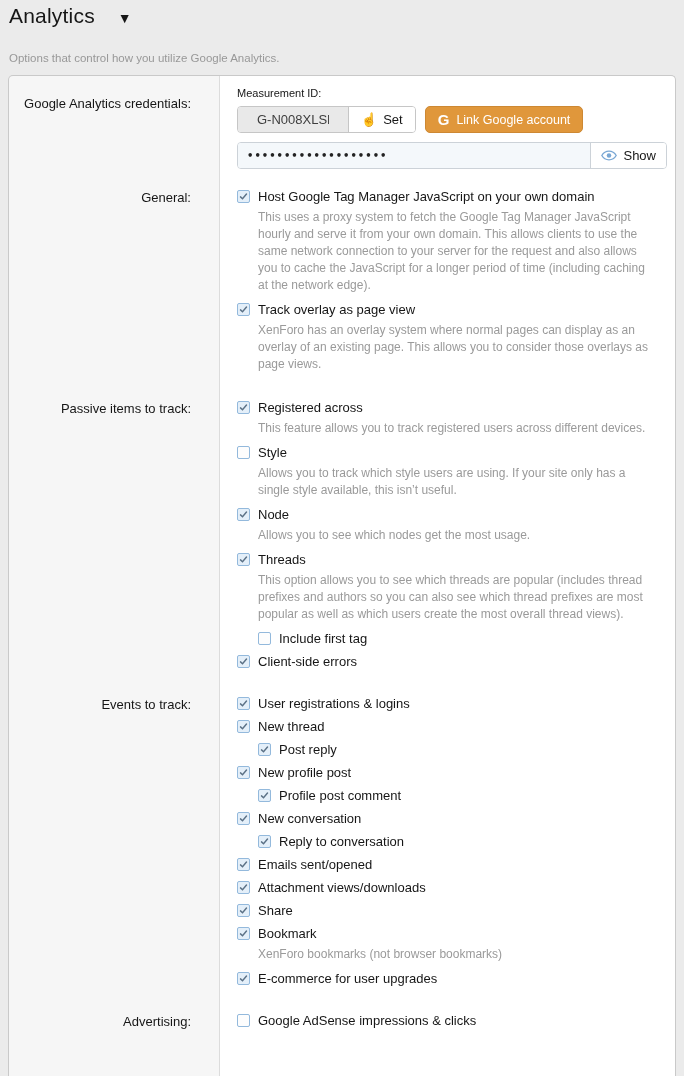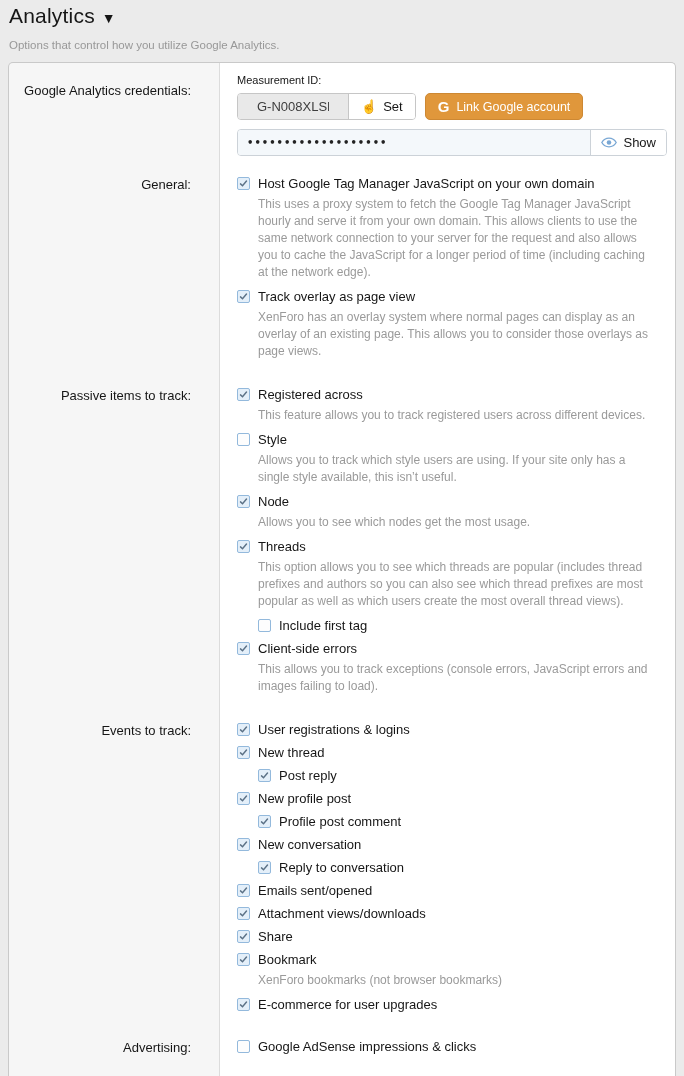--- a/index.html
+++ b/index.html
@@ -4,24 +4,24 @@
 <style>
   * { margin:0; padding:0; box-sizing:border-box; }
   html,body { width:684px; height:1076px; overflow:hidden; }
   body {
     background:#ebebeb;
     font-family:"Liberation Sans","DejaVu Sans",sans-serif;
     color:#141414;
   }
   
   .header { padding:4px 10px 0 9px; }
-  .title-row { display:flex; align-items:center; cursor:pointer; }
+  .title-row { display:flex; align-items:center; cursor:pointer;gap:16px; }
   .page-title { font-size:21px; font-weight:400; color:#161616; letter-spacing:.2px; }
   .title-caret { font-size:14px; margin-left:7px; margin-top:3px; color:#161616; }
-  .subtitle { margin-top:11px; font-size:11.5px; color:#989898; }
+  .subtitle { margin-top:24px; font-size:11.5px; color:#989898; }
   
   .panel {
     margin:11px 8px 0 8px;
     border:1px solid #c9c9c9;
     border-bottom:none;
     border-radius:5px 5px 0 0;
     min-height:1021px;
     background:linear-gradient(90deg,#f6f6f6 0,#f6f6f6 210px,#dcdcdc 210px,#dcdcdc 211px,#ffffff 211px);
     display:grid;
     grid-template-columns:211px 1fr;
@@ -208,21 +208,20 @@
         </div>
         <div class="item">
           <label class="cb-row">
             <span class="cb checked">
               <svg viewBox="0 0 12 12" width="9" height="9">
                 <path d="M2 6.5 L4.7 9 L10 2.6" fill="none" stroke="#5b7186" stroke-width="1.9" stroke-linecap="round"></path>
               </svg>
             </span>
             <span class="cb-label">Client-side errors</span>
           </label>
-          <div class="desc">This allows you to track exceptions (console errors, JavaScript errors and images failing to load).</div>
         </div>
       </div><div class="label-cell">Events to track:</div><div class="content-cell">
         <div class="item">
           <label class="cb-row">
             <span class="cb checked">
               <svg viewBox="0 0 12 12" width="9" height="9">
                 <path d="M2 6.5 L4.7 9 L10 2.6" fill="none" stroke="#5b7186" stroke-width="1.9" stroke-linecap="round"></path>
               </svg>
             </span>
             <span class="cb-label">User registrations &amp; logins</span>

